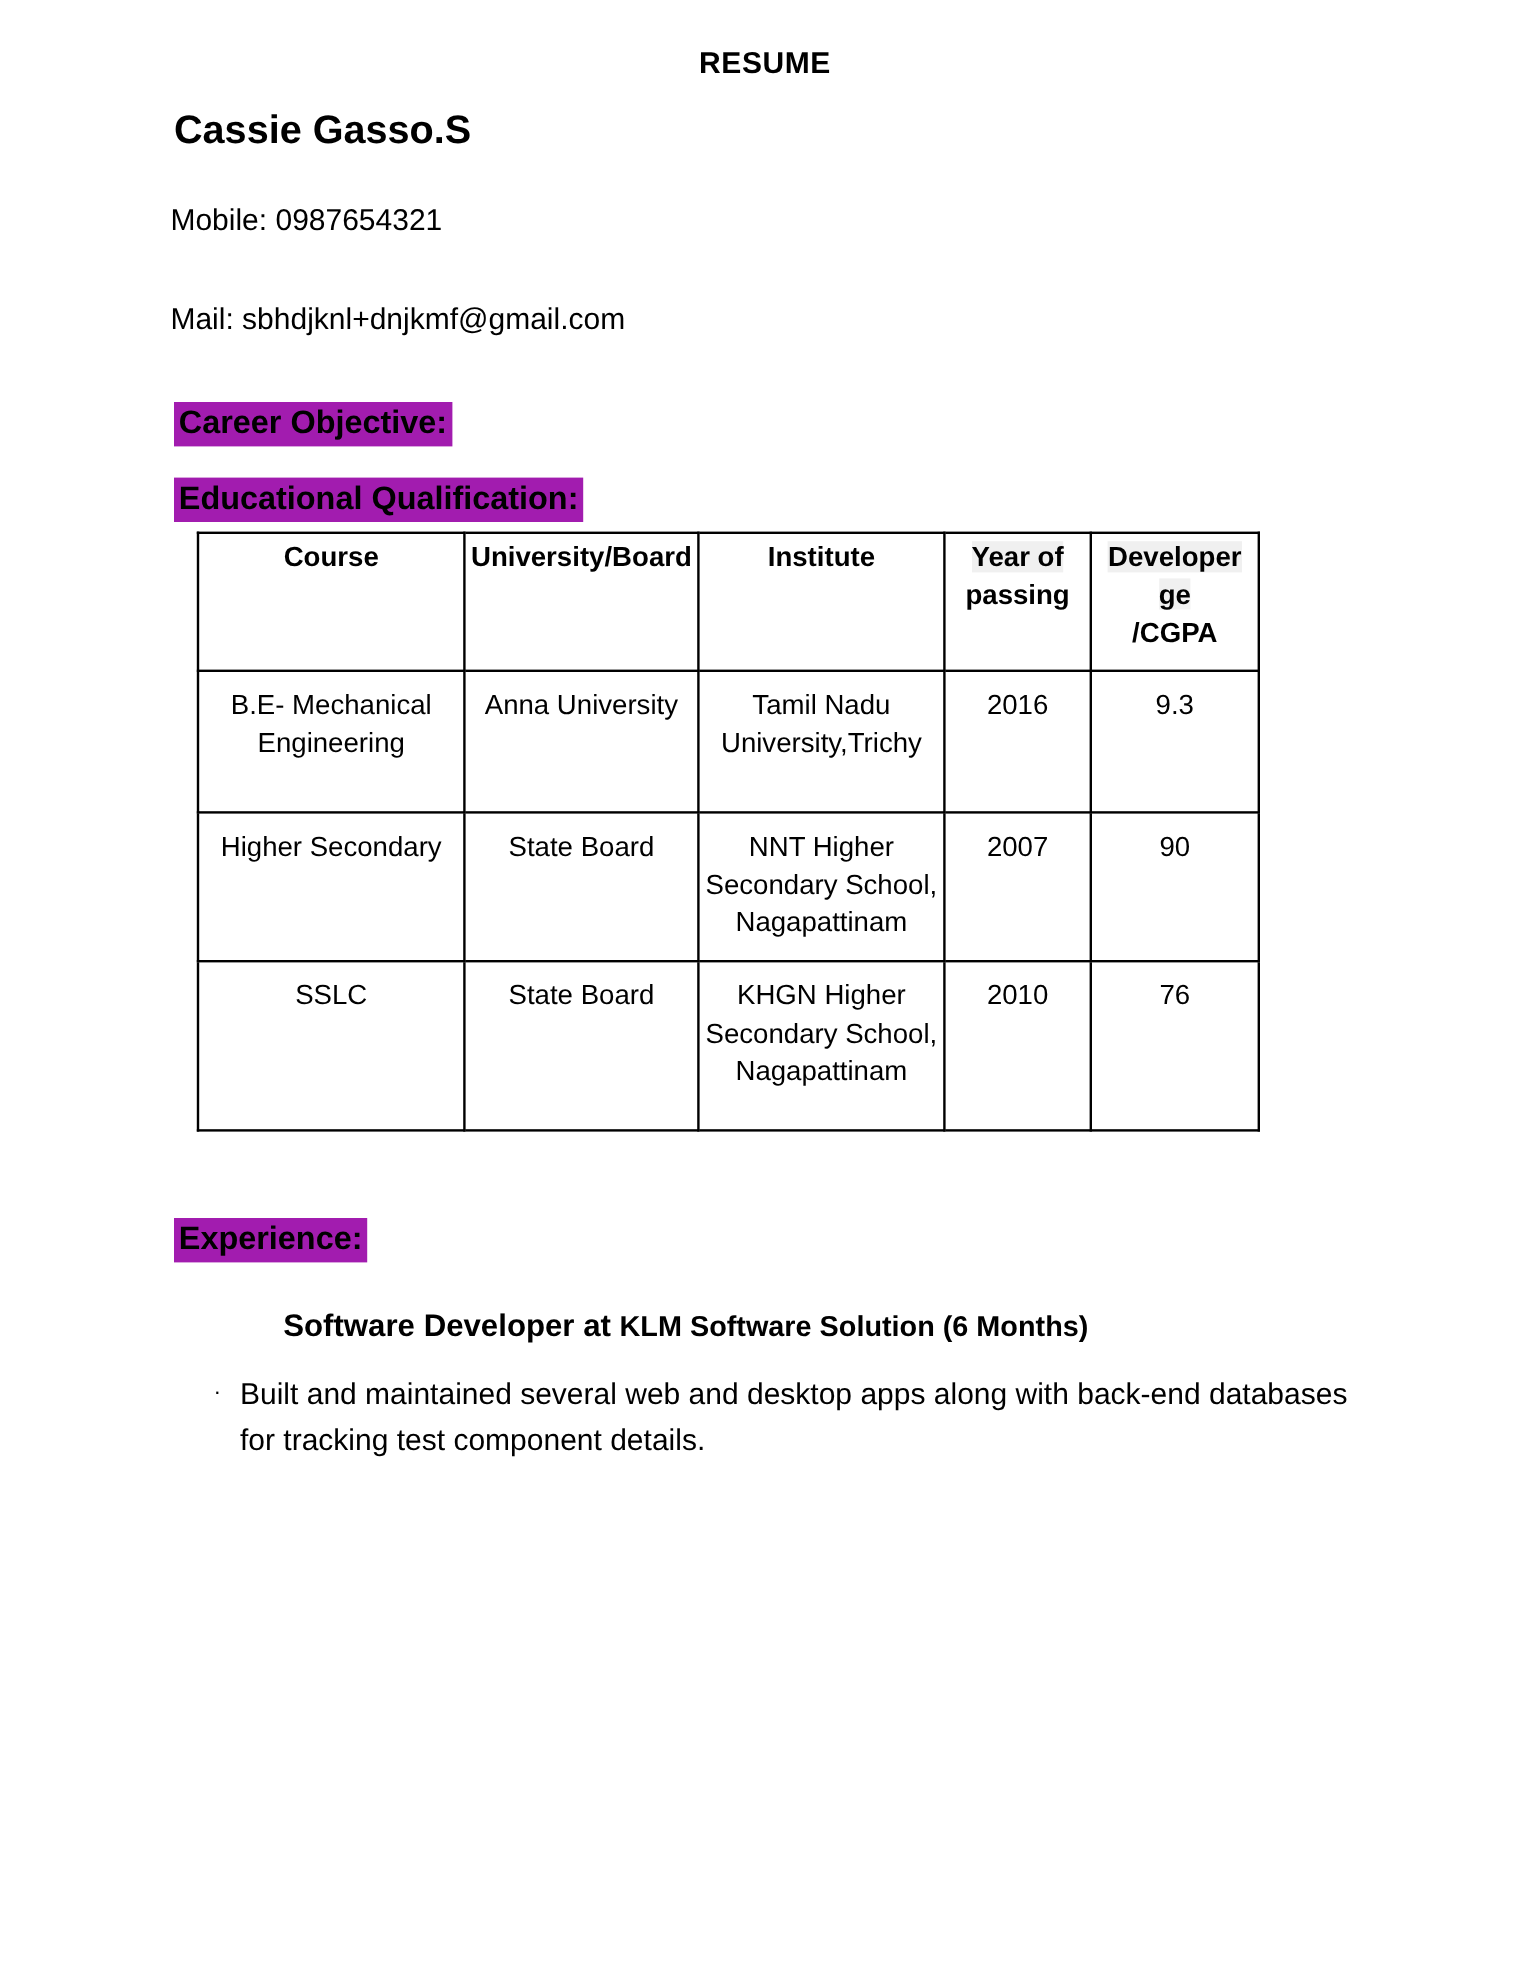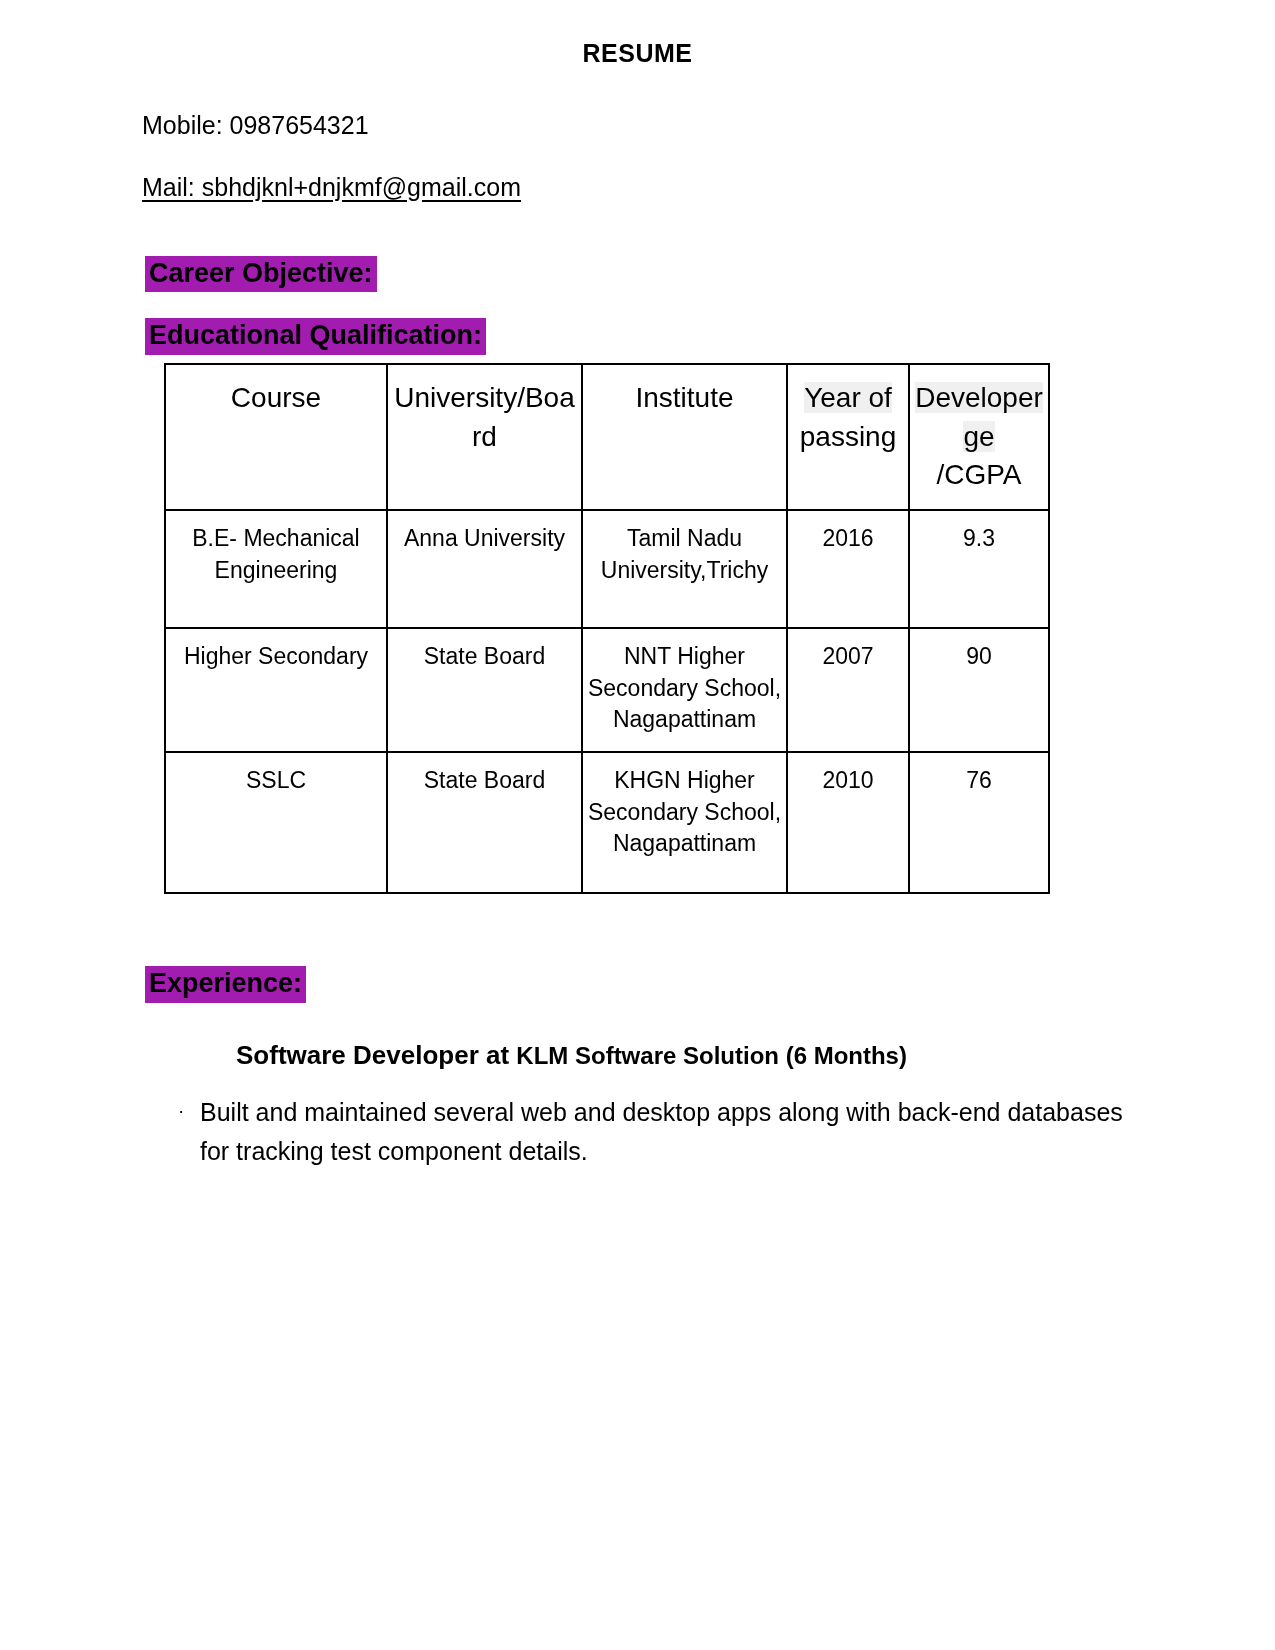--- a/index.html
+++ b/index.html
@@ -37,22 +37,21 @@
     margin: 20px 0 0 145px;
     line-height: 1.2;
   }
   .contact-line {
     font-size: 25px;
     margin: 42px 0 0 142px;
     line-height: 1.2;
     font-weight: normal;
   }
   .contact-line.mail {
-    margin-top: 32px;
-    text-decoration: underline;
+    margin-top: 52px;
     text-underline-offset: 4px;
   }
 
   
   .section-heading {
     font-size: 27px;
     font-weight: bold;
     margin-left: 145px;
     display: inline-block;
     background: #a21caf;
@@ -83,23 +82,23 @@
     border: 2px solid #000000;
     text-align: center;
     vertical-align: top;
     font-size: 23px;
     line-height: 1.38;
     padding: 12px 4px 12px 4px;
     font-weight: normal;
     word-wrap: break-word;
   }
   .edu-table thead th {
-    font-weight: normal;
-    font-size: 28px;
-    padding-top: 14px;
+    font-weight: bold;
+    font-size: 23px;
+    padding-top: 4px;
     padding-bottom: 14px;
   }
   .edu-table thead th span.hl {
     background: #f0f0f0;
   }
   .col-course   { width: 222px; }
   .col-univ     { width: 195px; }
   .col-inst     { width: 205px; }
   .col-year     { width: 122px; }
   .col-pct      { width: 140px; }
@@ -142,20 +141,21 @@
     display: block;
   }
 </style>
 </head>
 <body>
 
 <div class="page">
 
   <div class="doc-title">RESUME</div>
 
+  <div class="person-name">Cassie Gasso.S</div>
 
   <div class="contact-line">Mobile: 0987654321</div>
 
   <div class="contact-line mail">Mail: sbhdjknl+dnjkmf@gmail.com</div>
 
   <div class="sec-wrap-objective">
     <div class="section-heading">Career Objective:</div>
   </div>
 
   <div class="sec-wrap-education">

